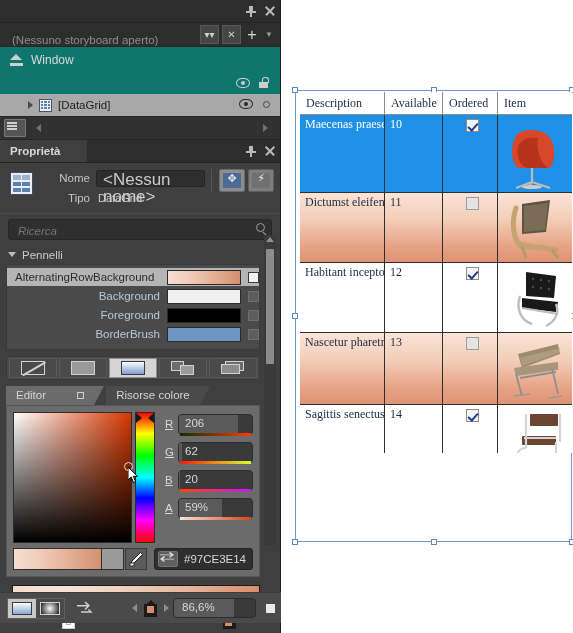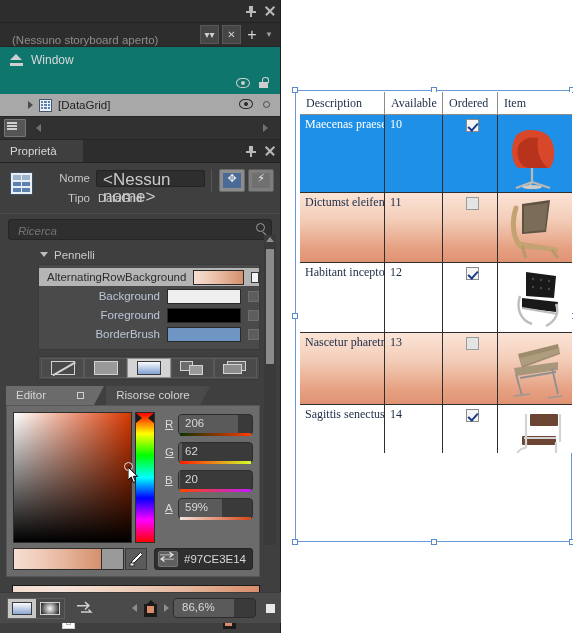--- a/index.html
+++ b/index.html
@@ -74,21 +74,21 @@
   .pager-ico{width:20px;height:16px;margin-left:4px;position:relative;background:#555;border:1px solid #777;
       border-radius:1px;}
   .pager-ico i{position:absolute;left:2px;top:2px;width:10px;height:1.5px;background:#d0d0d0;
       box-shadow:0 3px 0 0 #d0d0d0,0 6px 0 0 #d0d0d0;}
   .pg-l{margin-left:10px;width:0;height:0;border-right:5px solid #707070;border-top:4px solid transparent;
       border-bottom:4px solid transparent;cursor:pointer;}
   .pg-r{position:absolute;right:12px;width:0;height:0;border-left:5px solid #707070;
       border-top:4px solid transparent;border-bottom:4px solid transparent;cursor:pointer;}
 
   
-  .prop-titlebar{position:relative;height:22px;background:#2d2d2d;border-bottom:1px solid #232323;}
+  .prop-titlebar{position:relative;height:22px;background:#2d2d2d;border-bottom:1px solid #232323;font-weight:bold;}
 
   
   .prop-head{background:#3f3f3f;padding:6px 6px 4px 6px;display:flex;align-items:flex-start;
       border-bottom:1px solid #4c4c4c;}
   .big-grid{width:23px;height:23px;background:#e9eef4;border:1px solid #3d4f66;box-sizing:border-box;
       margin:3px 5px 0 4px;display:grid;grid-template-columns:1fr 1fr;grid-template-rows:5px 1fr 1fr;gap:1.5px;padding:2px;}
   .big-grid span{background:#5b80b2;} .big-grid span.h{background:#9fb4cc;}
   .nt{flex:1;}
   .nt-row{display:flex;align-items:center;height:18px;margin-bottom:2px;}
   .nt-lab{width:52px;text-align:right;padding-right:6px;color:#c6c6c6;font-size:11.5px;}
@@ -108,21 +108,21 @@
   .search-box{position:relative;height:19px;background:#2f2f2f;border:1px solid #262626;border-radius:3px;}
   .search-box input{position:absolute;left:7px;top:0;width:215px;height:19px;border:none;outline:none;
       background:transparent;color:#9a9a9a;font-style:italic;font-size:11.5px;
       font-family:"Liberation Sans",sans-serif;}
   .mag{position:absolute;right:6px;top:3px;width:9px;height:9px;border:1.4px solid #9b9b9b;
       border-radius:50%;box-sizing:border-box;}
   .mag:after{content:"";position:absolute;right:-3px;bottom:-3px;width:5px;height:1.4px;background:#9b9b9b;
       transform:rotate(45deg);}
 
   
-  .cat-scroll{position:relative;padding-left:32px;}
+  .cat-scroll{position:relative;}
   .cat-hdr{height:17px;display:flex;align-items:center;padding-left:8px;gap:6px;color:#c9c9c9;font-size:11.5px;}
   .tri{width:0;height:0;border-left:4px solid transparent;border-right:4px solid transparent;
       border-top:5px solid #bdbdbd;}
   .brush-box{margin:1px 20px 0 6px;background:#4a4a4a;border:1px solid #3a3a3a;padding:2px 0 5px 0;}
   .brow{display:flex;align-items:center;height:18px;margin:1px 0;}
   .brow.sel{background:#b5b5b5;}
   .brow .blab{flex:1;text-align:right;padding-right:7px;color:#b9c6d8;font-size:11.5px;}
   .brow.sel .blab{color:#2c2c2c;padding-left:8px;text-align:left;}
   .bswatch{width:74px;height:15px;border:1px solid #2a2a2a;box-sizing:border-box;cursor:pointer;}
   .badv{width:9px;height:9px;margin-left:7px;background:#5d5d5d;border:1px solid #6e6e6e;cursor:pointer;}

